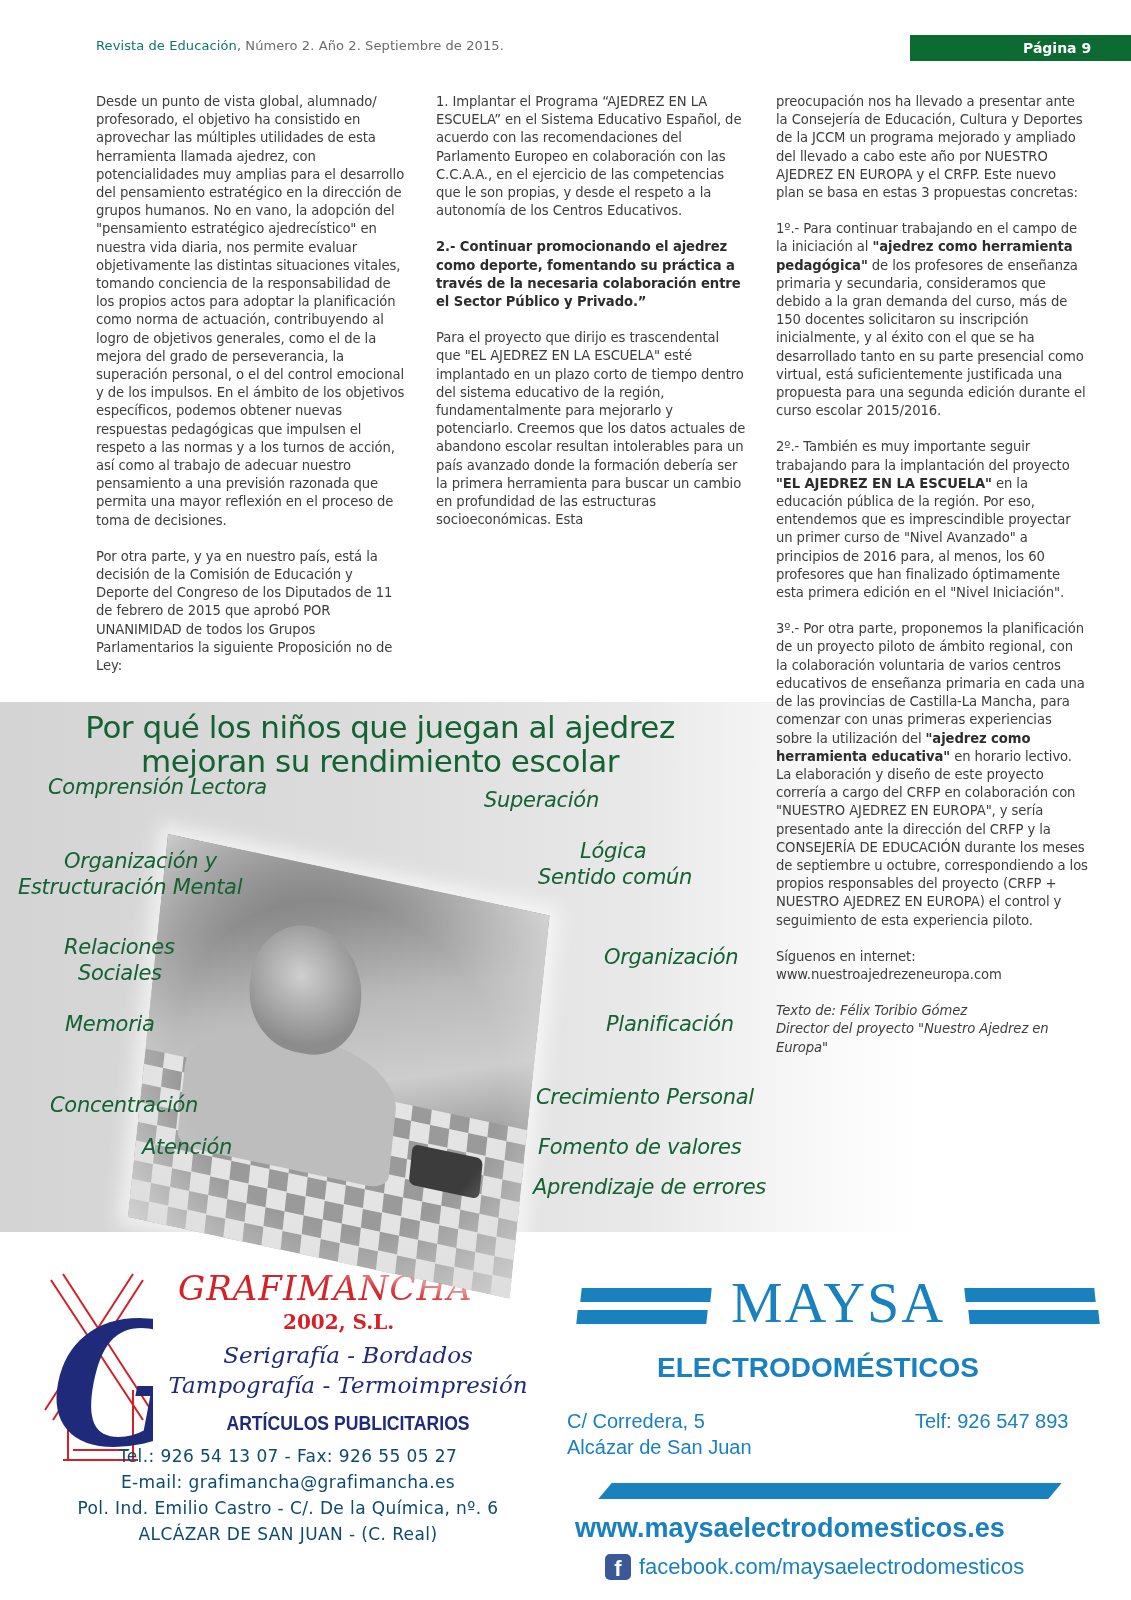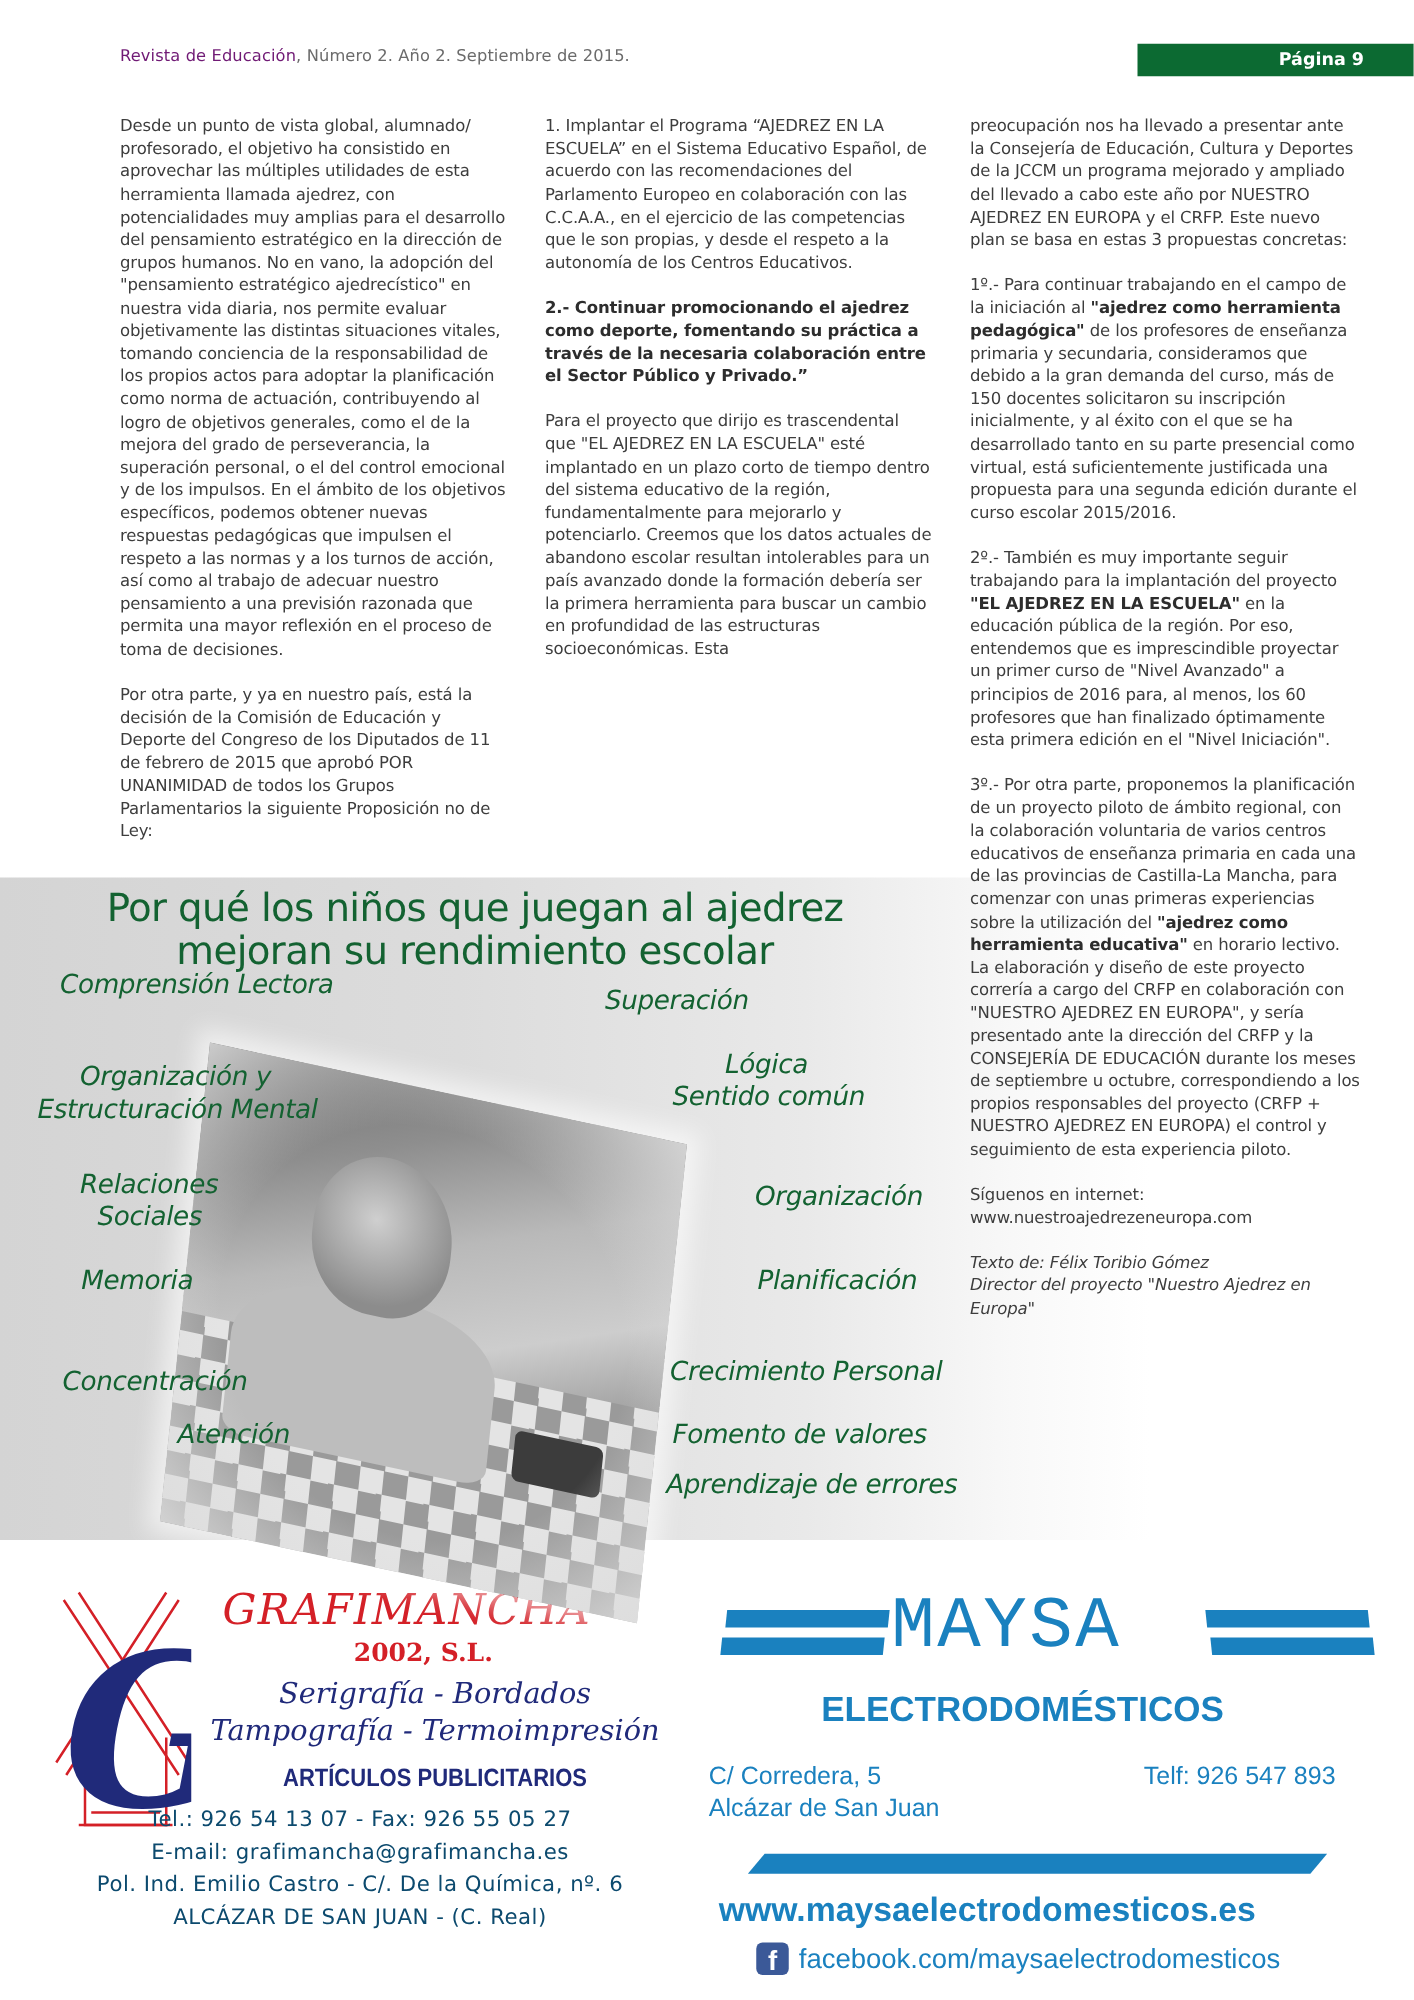--- a/index.html
+++ b/index.html
@@ -4,21 +4,21 @@
 <style>
   html, body { margin: 0; padding: 0; }
   body {
     width: 1131px; height: 1600px; position: relative; overflow: hidden;
     background: #ffffff; font-family: "DejaVu Sans", sans-serif; color: #3a3a3a;
   }
   .header-left {
     position: absolute; left: 96px; top: 38px; font-size: 13px; color: #6b6b6b;
     letter-spacing: 0.1px;
   }
-  .header-left .mag { color: #701a75; }
+  .header-left .mag { color: #0f766e; }
   .page-band {
     position: absolute; left: 910px; top: 35px; width: 221px; height: 26px;
     background: #0c6a32; color: #fff; font-size: 14px; line-height: 26px; font-weight: bold;
   }
   .page-band span { position: absolute; left: 113px; }
   .col {
     position: absolute; top: 93px; font-size: 13.2px; line-height: 18.2px;
     color: #3d3d3d; letter-spacing: -0.1px;
   }
   .col p { margin: 0 0 18px 0; }
@@ -94,21 +94,21 @@
     font-family: "Liberation Sans", sans-serif; font-weight: bold; font-size: 20px; color: #202a7a;
     transform: scaleX(0.88);
   }
   .graf-line {
     position: absolute; left: 0; width: 520px; text-align: center;
     font-family: "DejaVu Sans", sans-serif; font-size: 17px; color: #0c4a6e; letter-spacing: 0.4px;
   }
   .ad-maysa { position: absolute; left: 575px; top: 1270px; width: 540px; height: 320px; color: #1a81bf; }
   .maysa-bar { position: absolute; background: #1a81bf; }
   .maysa-name {
-    position: absolute; left: 138px; top: 0; font-family: Liberation Mono, monospace;
+    position: absolute; left: 156px; top: 0; font-family: Liberation Serif, serif;
     font-size: 58px; letter-spacing: 2px; line-height: 66px;
   }
   .maysa-sub {
     position: absolute; left: 82px; top: 82px; font-family: "Liberation Sans", sans-serif;
     font-weight: bold; font-size: 28px;
   }
   .maysa-text { position: absolute; font-family: "Liberation Sans", sans-serif; font-size: 20px; }
   .maysa-web {
     position: absolute; left: 0; top: 243px; width: 530px; 
     font-family: "Liberation Sans", sans-serif; font-weight: bold; font-size: 27px;
@@ -162,21 +162,21 @@
   <div class="photo">
     <div class="top-part"></div>
     <div class="child-body"></div>
     <div class="child-head"></div>
     <div class="clock"></div>
     <div class="fade"></div>
   </div>
 
   <div class="benefit" style="left:48px; top:72px;">Comprensión Lectora</div>
   <div class="benefit" style="left:64px; top:146px;">Organización y</div>
-  <div class="benefit" style="left:30px; top:172px;">Estructuración Mental</div>
+  <div class="benefit" style="left:18px; top:172px;">Estructuración Mental</div>
   <div class="benefit" style="left:64px; top:232px;">Relaciones</div>
   <div class="benefit" style="left:78px; top:258px;">Sociales</div>
   <div class="benefit" style="left:65px; top:309px;">Memoria</div>
   <div class="benefit" style="left:50px; top:390px;">Concentración</div>
   <div class="benefit" style="left:142px; top:432px;">Atención</div>
 
   <div class="benefit" style="left:484px; top:85px;">Superación</div>
   <div class="benefit" style="left:580px; top:136px;">Lógica</div>
   <div class="benefit" style="left:538px; top:162px;">Sentido común</div>
   <div class="benefit" style="left:604px; top:242px;">Organización</div>

